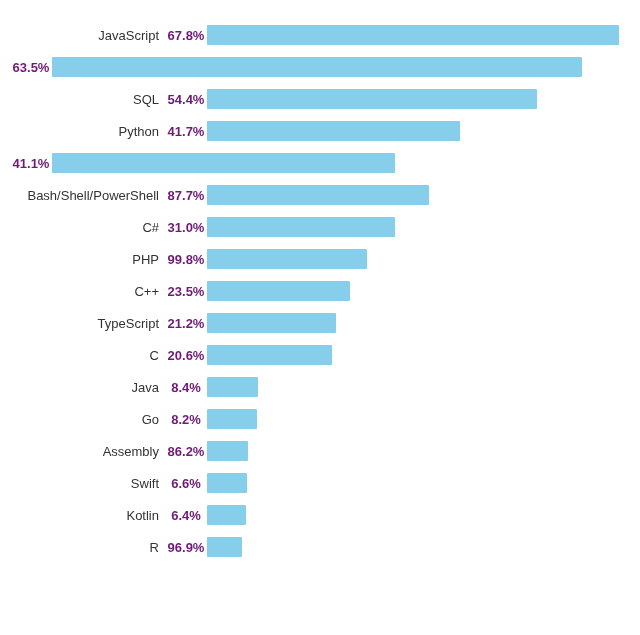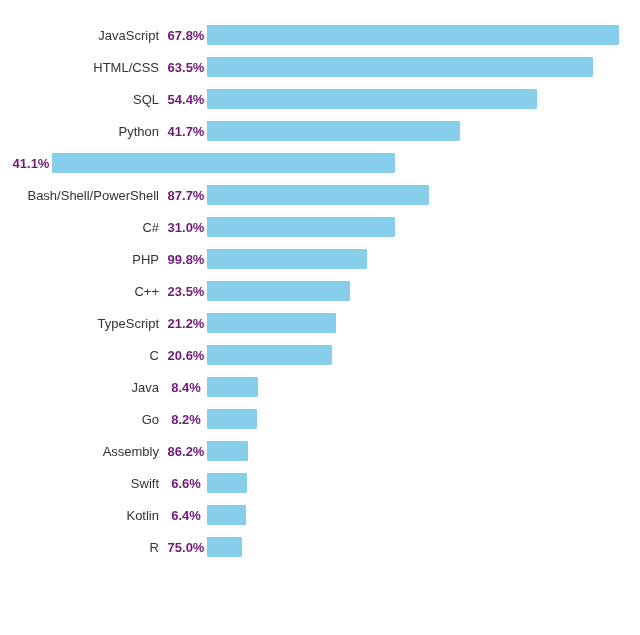--- a/index.html
+++ b/index.html
@@ -55,21 +55,20 @@
 <div class="chart-container">
   <div id="bars">
       <div class="bar-row">
         <div class="label">JavaScript</div>
         <div class="value">67.8%</div>
         <div class="bar-bg">
           <div class="bar-fill" style="width: 99.7059%; background: rgb(135, 206, 235);"></div>
         </div>
       </div>
       <div class="bar-row">
-        <div class="label">HTML/CSS</div>
         <div class="value">63.5%</div>
         <div class="bar-bg">
           <div class="bar-fill" style="width: 93.3824%; background: rgb(135, 206, 235);"></div>
         </div>
       </div>
       <div class="bar-row">
         <div class="label">SQL</div>
         <div class="value">54.4%</div>
         <div class="bar-bg">
           <div class="bar-fill" style="width: 80%; background: rgb(135, 206, 235);"></div>
@@ -160,19 +159,19 @@
       </div>
       <div class="bar-row">
         <div class="label">Kotlin</div>
         <div class="value">6.4%</div>
         <div class="bar-bg">
           <div class="bar-fill" style="width: 9.41176%; background: rgb(135, 206, 235);"></div>
         </div>
       </div>
       <div class="bar-row">
         <div class="label">R</div>
-        <div class="value">75.0%</div>
+        <div class="value">96.9%</div>
         <div class="bar-bg">
           <div class="bar-fill" style="width: 8.52941%; background: rgb(135, 206, 235);"></div>
         </div>
       </div>
     </div>
 </div>
 
 </body></html>

